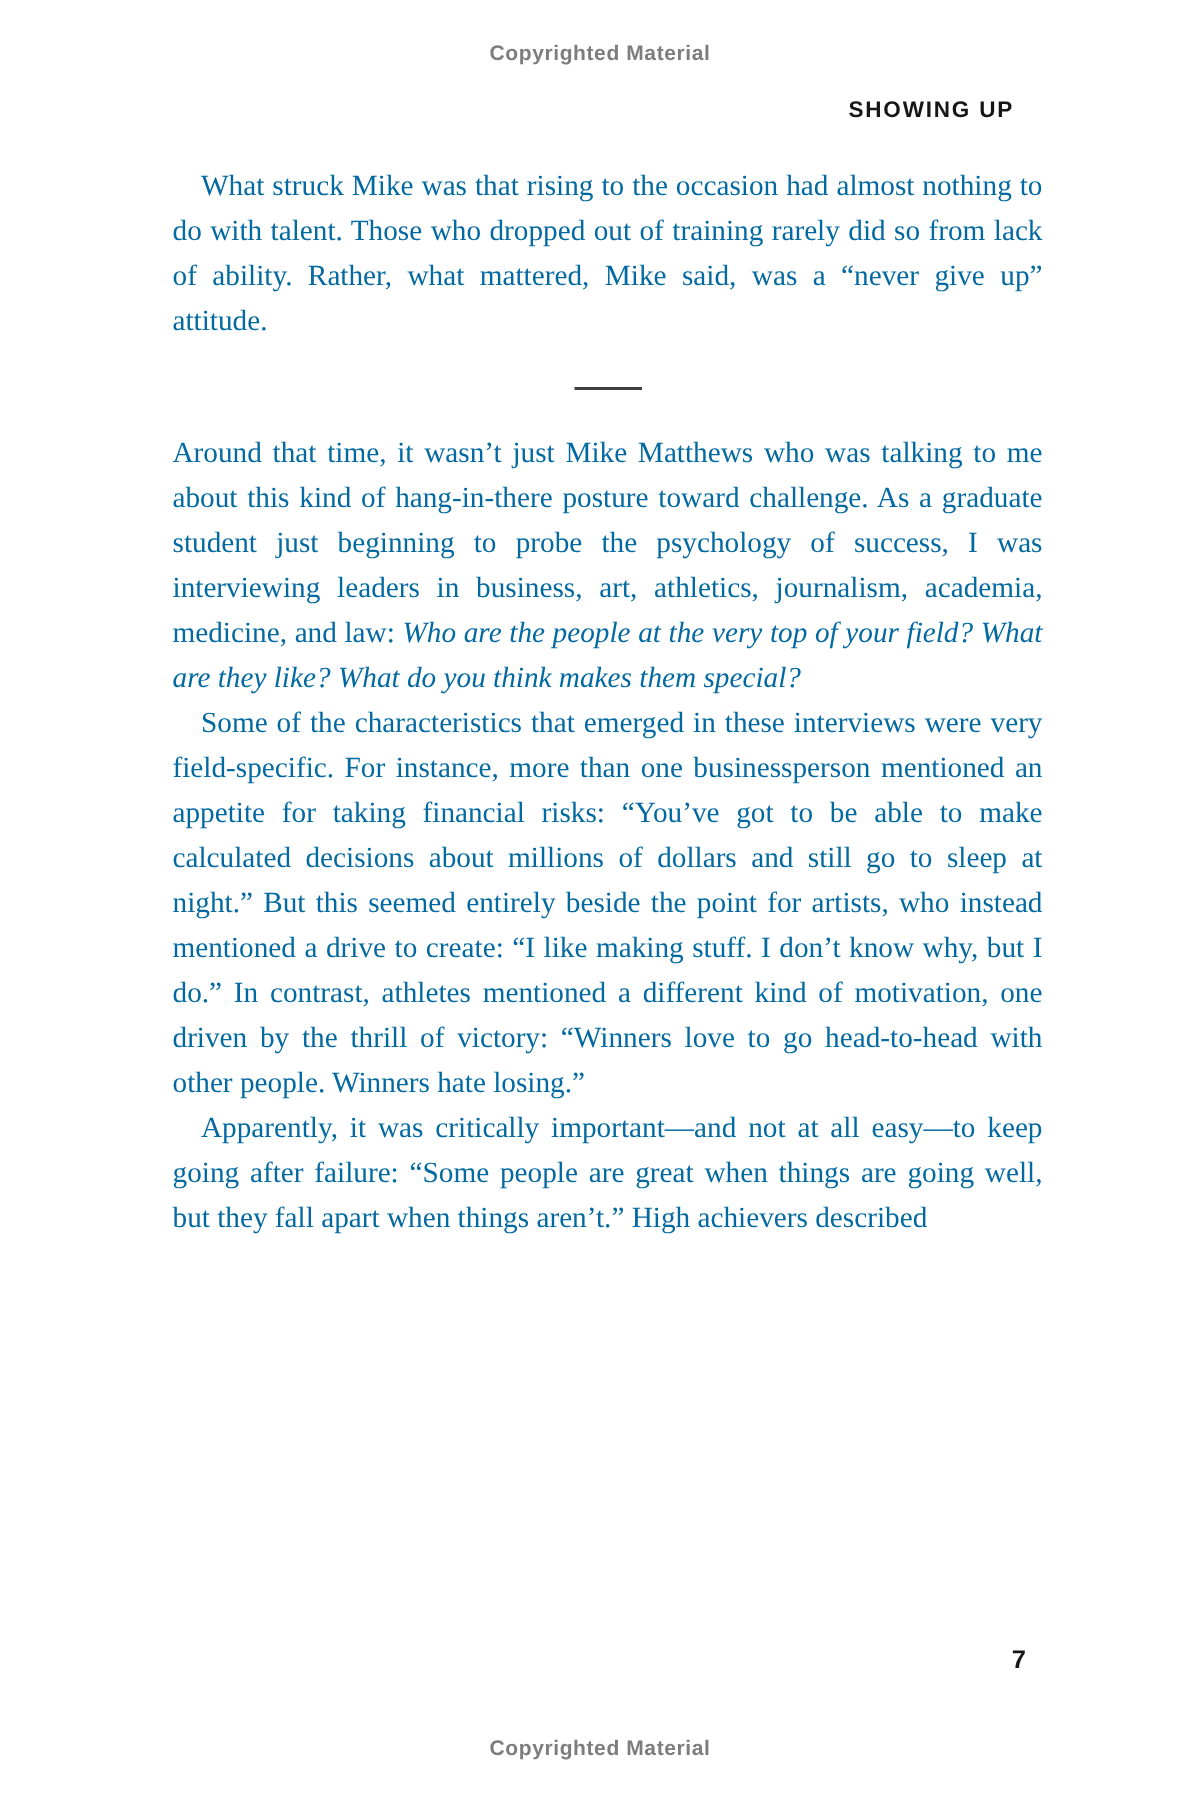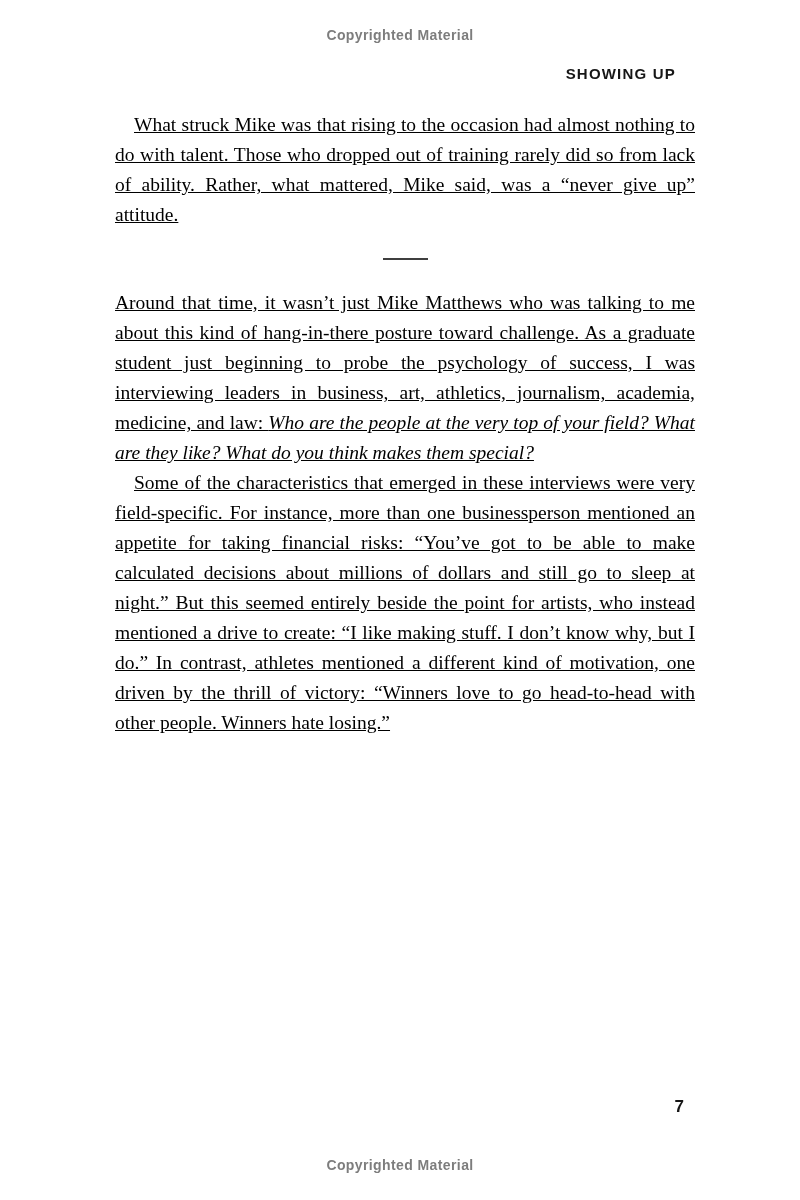--- a/index.html
+++ b/index.html
@@ -38,23 +38,22 @@
     color: #161616;
   }
   .body-text {
     position: absolute;
     left: 115px;
     top: 110px;
     width: 580px;
     font-family: "Liberation Serif", serif;
     font-size: 19.5px;
     line-height: 30px;
-    color: #000000;
+    color: #0369a1;
     text-align: justify;
-    text-decoration: underline;
   }
   .body-text p {
     margin: 0;
     padding: 0;
   }
   .body-text p.indent {
     text-indent: 19px;
   }
   .body-text em {
     font-style: italic;
@@ -81,18 +80,19 @@
 <div class="book-page">
   <div class="watermark top">Copyrighted Material</div>
 
   <div class="running-header">SHOWING UP</div>
 
   <div class="body-text">
       <p class="indent"><span>What struck Mike was that rising to the occasion had almost nothing to do with talent. Those who dropped out of training rarely did so from lack of ability. Rather, what mattered, Mike said, was a “never give up” attitude.</span></p>
       <div class="section-divider"></div>
       <p class=""><span>Around that time, it wasn’t just Mike Matthews who was talking to me about this kind of hang-in-there posture toward challenge. As a graduate student just beginning to probe the psychology of success, I was interviewing leaders in business, art, athletics, journalism, academia, medicine, and law: </span><em>Who are the people at the very top of your field? What are they like? What do you think makes them special?</em></p>
       <p class="indent"><span>Some of the characteristics that emerged in these interviews were very field-specific. For instance, more than one businessperson mentioned an appetite for taking financial risks: “You’ve got to be able to make calculated decisions about millions of dollars and still go to sleep at night.” But this seemed entirely beside the point for artists, who instead mentioned a drive to create: “I like making stuff. I don’t know why, but I do.” In contrast, athletes mentioned a different kind of motivation, one driven by the thrill of victory: “Winners love to go head-to-head with other people. Winners hate losing.”</span></p>
+      <p class="indent"><span>Apparently, it was critically important—and not at all easy—to keep going after failure: “Some people are great when things are going well, but they fall apart when things aren’t.” High achievers described</span></p>
     </div>
 
   <div class="page-number">7</div>
 
   <div class="watermark bottom">Copyrighted Material</div>
 </div>
 
 </body></html>

